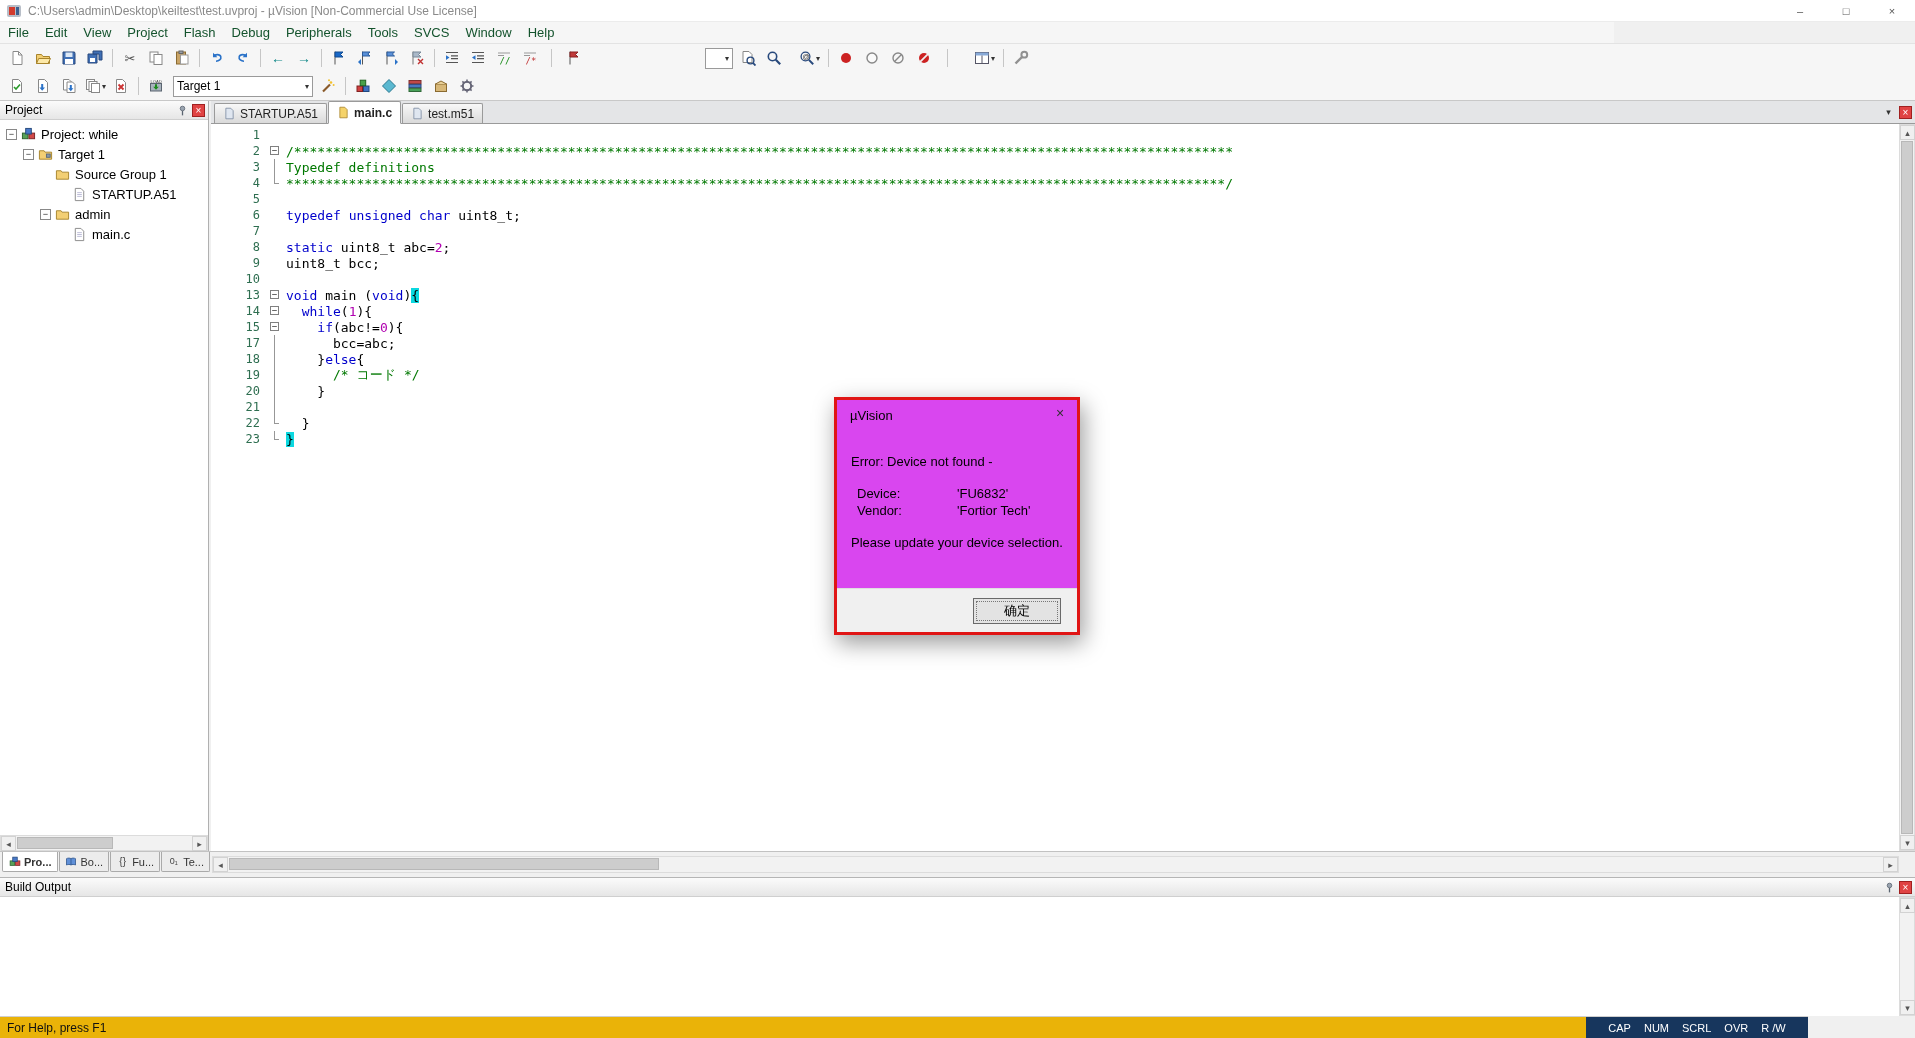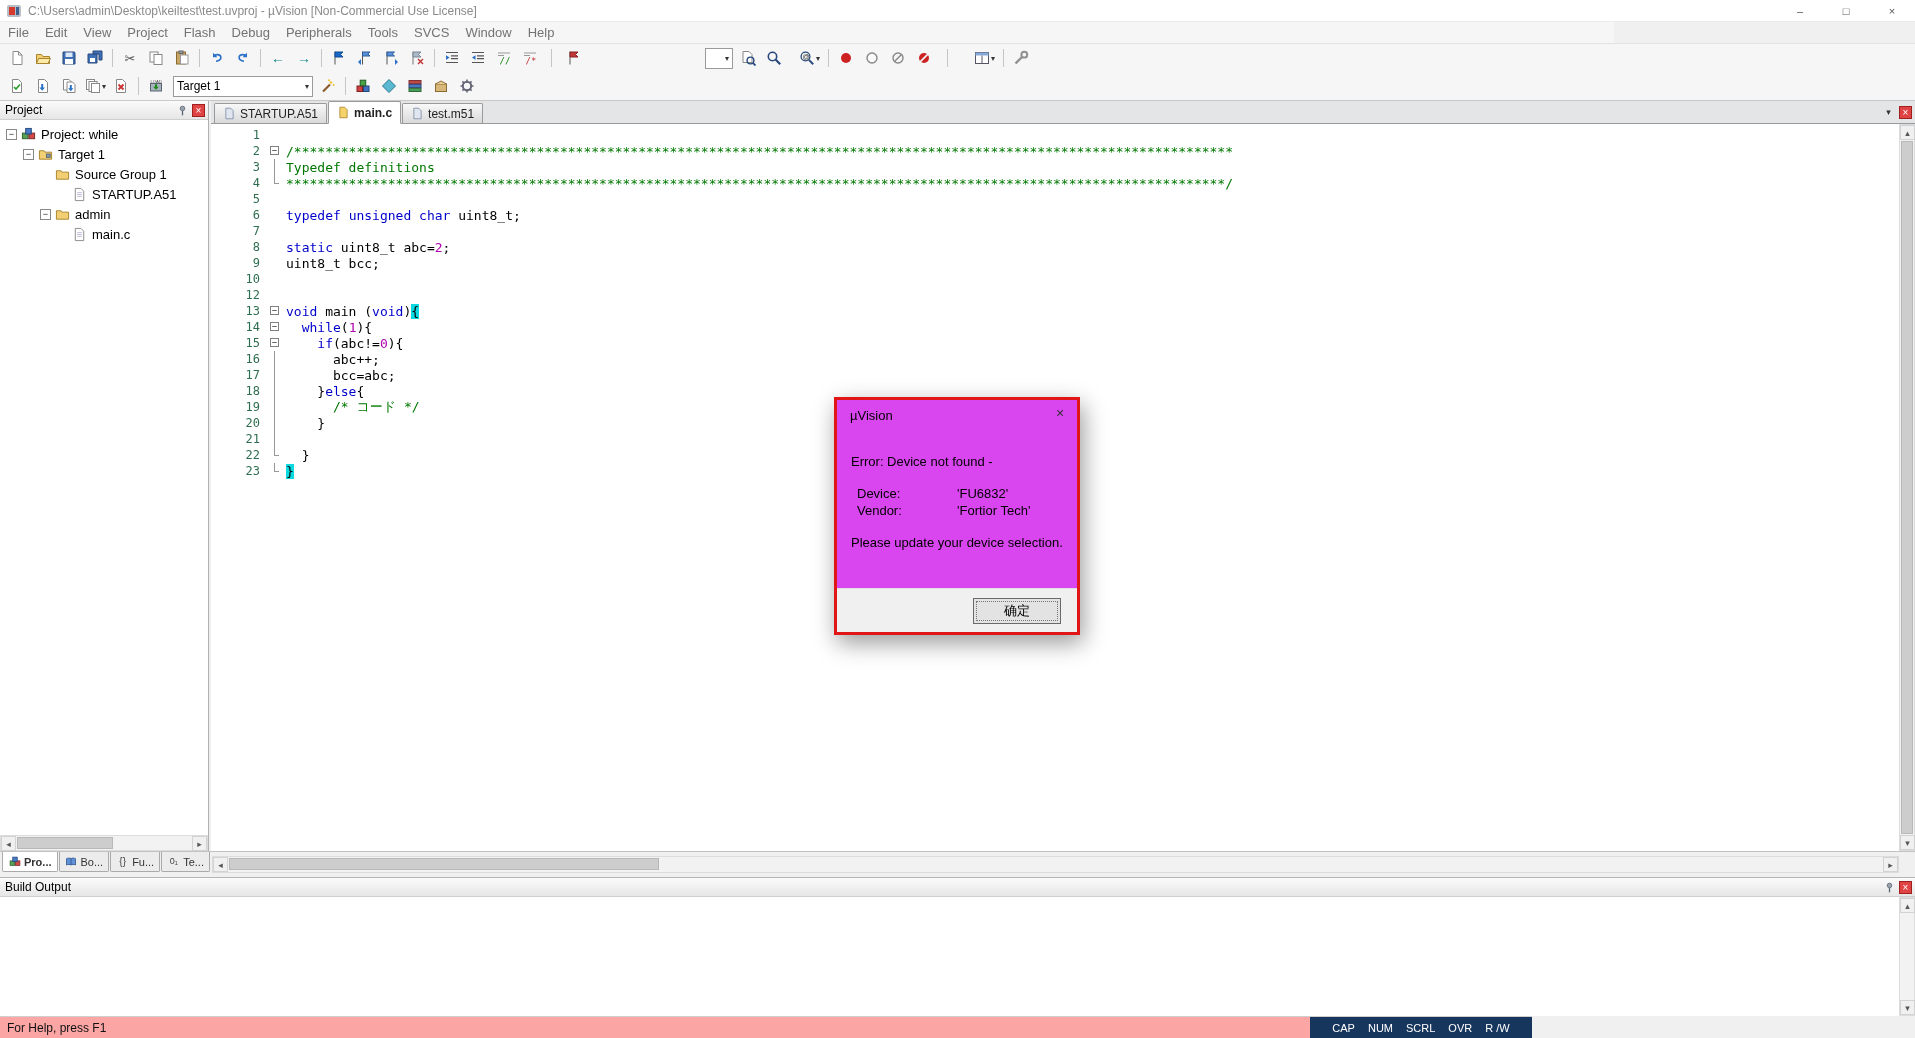--- a/index.html
+++ b/index.html
@@ -12,21 +12,21 @@
     display:flex;align-items:center;font-size:12px;color:#8a8a8a;border-bottom:1px solid #ececec}
   .app-icon{width:16px;height:16px;margin:0 6px;flex:0 0 auto}
   .app-icon svg{width:16px;height:16px;display:block}
   .title-text{white-space:nowrap}
   .win-controls{position:absolute;right:0;top:0;height:22px;display:flex}
   .win-btn{width:46px;height:22px;display:flex;align-items:center;justify-content:center;
     color:#555;font-size:11px}
 
   
   .menubar{position:absolute;left:0;top:22px;width:1614px;height:21px;background:#f6f6f6;
-    display:flex;align-items:flex-end;font-size:13px;color:#737373}
+    display:flex;align-items:flex-end;font-size:13px;color:#14532d}
   .menu-item{padding:0 8px;line-height:21px;white-space:nowrap}
 
   
   .toolbar{position:absolute;left:0;width:1915px;background:#f6f6f6;display:flex;
     align-items:center;padding-left:4px}
   .tb1{top:43px;height:29px;border-top:1px solid #e3e3e3}
   .tb2{top:72px;height:29px;border-bottom:1px solid #c8c8c8}
   .tbtn{height:24px;min-width:24px;display:flex;align-items:center;justify-content:center;
     border:1px solid transparent;margin:0 1px}
   .tsep{width:1px;height:18px;background:#c6c6c6;margin:0 4px;display:inline-block}
@@ -108,21 +108,21 @@
   .ptab .icon svg{width:12px;height:12px}
 
   
   .build-output{position:absolute;left:0;top:877px;width:1915px;height:139px;background:#14532d;
     border-top:1px solid #b5b5b5}
   .bo-header{height:19px;background:linear-gradient(#fbfbfb,#e6e6e6);border-bottom:1px solid #cfcfcf;
     display:flex;align-items:center;padding-left:5px;font-size:12px;color:#000;position:relative}
   .bo-content{position:absolute;left:0;top:19px;right:16px;bottom:0;background:#fff}
 
   
-  .statusbar{position:absolute;left:0;top:1016px;width:1532px;height:22px;background:#fca5a5;
+  .statusbar{position:absolute;left:0;top:1016px;width:1808px;height:22px;background:#eab308;
     border-top:1px solid #cfcfcf;font-size:12px;color:#111;display:flex;align-items:center}
   .sb-help{padding-left:7px}
   .sb-right{position:absolute;right:0;top:0;height:22px;width:222px;background:#17365d;color:#fff;
     display:flex;align-items:center;justify-content:center;gap:13px;font-size:11px}
 
   
   .dialog{position:absolute;left:834px;top:397px;width:246px;height:238px;background:#d946ef;
     border:3px solid #e01515;box-shadow:3px 8px 22px rgba(0,0,0,.4);z-index:50;font-size:13px;color:#000}
   .dlg-titlebar{height:30px;display:flex;align-items:center;padding-left:13px;position:relative}
   .dlg-close{position:absolute;right:0;top:0;width:34px;height:26px;display:flex;align-items:center;
@@ -644,25 +644,23 @@
           <div class="eline"><span class="lnum">1</span><span class="fold"></span><span class="code"></span></div>
           <div class="eline"><span class="lnum">2</span><span class="fold"><span class="fbox">−</span></span><span class="code"><span class="seg-cm">/************************************************************************************************************************</span></span></div>
           <div class="eline"><span class="lnum">3</span><span class="fold"><span class="fline"></span></span><span class="code"><span class="seg-cm">Typedef definitions</span></span></div>
           <div class="eline"><span class="lnum">4</span><span class="fold"><span class="fend"></span></span><span class="code"><span class="seg-cm">************************************************************************************************************************/</span></span></div>
           <div class="eline"><span class="lnum">5</span><span class="fold"></span><span class="code"></span></div>
           <div class="eline"><span class="lnum">6</span><span class="fold"></span><span class="code"><span class="seg-kw">typedef</span><span class="seg-pl"> </span><span class="seg-kw">unsigned</span><span class="seg-pl"> </span><span class="seg-kw">char</span><span class="seg-pl"> uint8_t;</span></span></div>
           <div class="eline"><span class="lnum">7</span><span class="fold"></span><span class="code"></span></div>
           <div class="eline"><span class="lnum">8</span><span class="fold"></span><span class="code"><span class="seg-kw">static</span><span class="seg-pl"> uint8_t abc=</span><span class="seg-nu">2</span><span class="seg-pl">;</span></span></div>
           <div class="eline"><span class="lnum">9</span><span class="fold"></span><span class="code"><span class="seg-pl">uint8_t bcc;</span></span></div>
           <div class="eline"><span class="lnum">10</span><span class="fold"></span><span class="code"></span></div>
-          <div class="eline"><span class="lnum">12</span><span class="fold"></span><span class="code"></span></div>
           <div class="eline"><span class="lnum">13</span><span class="fold"><span class="fbox">−</span></span><span class="code"><span class="seg-kw">void</span><span class="seg-pl"> main (</span><span class="seg-kw">void</span><span class="seg-pl">)</span><span class="seg-br">{</span></span></div>
           <div class="eline"><span class="lnum">14</span><span class="fold"><span class="fbox">−</span></span><span class="code"><span class="seg-pl">  </span><span class="seg-kw">while</span><span class="seg-pl">(</span><span class="seg-nu">1</span><span class="seg-pl">){</span></span></div>
           <div class="eline"><span class="lnum">15</span><span class="fold"><span class="fbox">−</span></span><span class="code"><span class="seg-pl">    </span><span class="seg-kw">if</span><span class="seg-pl">(abc!=</span><span class="seg-nu">0</span><span class="seg-pl">){</span></span></div>
-          <div class="eline"><span class="lnum">16</span><span class="fold"><span class="fline"></span></span><span class="code"><span class="seg-pl">      abc++;</span></span></div>
           <div class="eline"><span class="lnum">17</span><span class="fold"><span class="fline"></span></span><span class="code"><span class="seg-pl">      bcc=abc;</span></span></div>
           <div class="eline"><span class="lnum">18</span><span class="fold"><span class="fline"></span></span><span class="code"><span class="seg-pl">    }</span><span class="seg-kw">else</span><span class="seg-pl">{</span></span></div>
           <div class="eline"><span class="lnum">19</span><span class="fold"><span class="fline"></span></span><span class="code"><span class="seg-pl">      </span><span class="seg-cm">/* コード */</span></span></div>
           <div class="eline"><span class="lnum">20</span><span class="fold"><span class="fline"></span></span><span class="code"><span class="seg-pl">    }</span></span></div>
           <div class="eline"><span class="lnum">21</span><span class="fold"><span class="fline"></span></span><span class="code"></span></div>
           <div class="eline"><span class="lnum">22</span><span class="fold"><span class="fend"></span></span><span class="code"><span class="seg-pl">  }</span></span></div>
           <div class="eline"><span class="lnum">23</span><span class="fold"><span class="fend"></span></span><span class="code"><span class="seg-br">}</span></span></div>
         </div>
       <div class="sb editor-vscroll">
         <span class="sb-btn" style="top: 0px; left: 0px; color: rgb(85, 85, 85); font-size: 9px;">▴</span>

